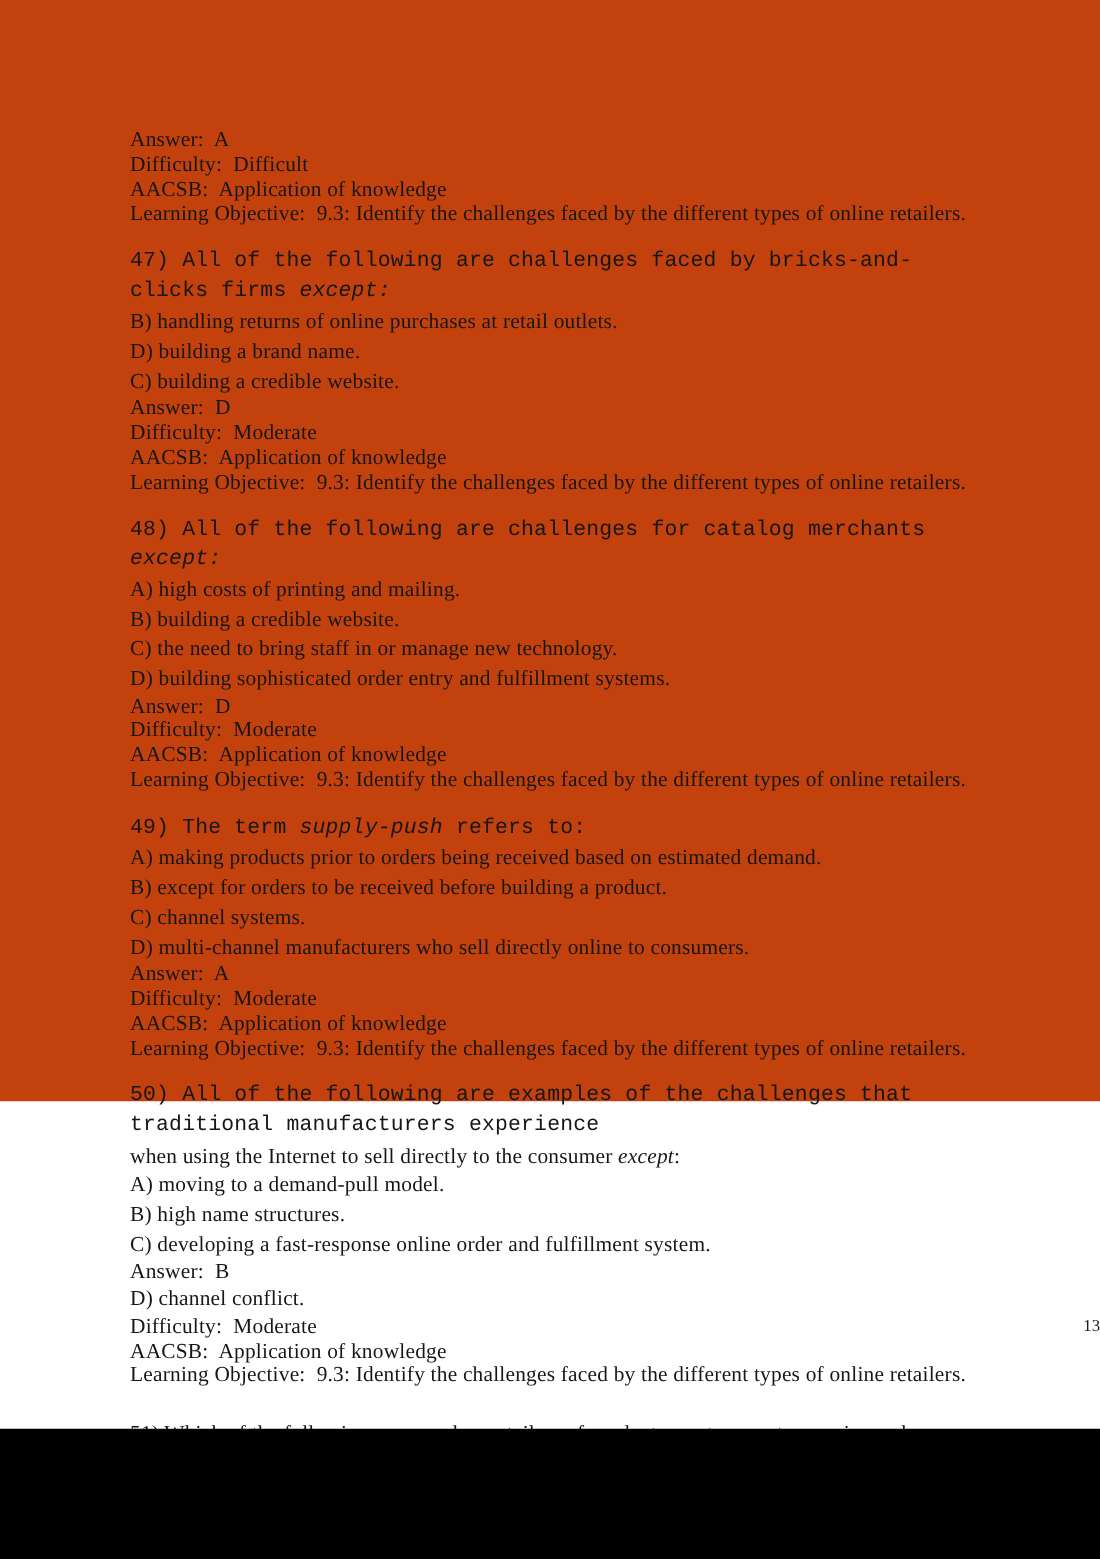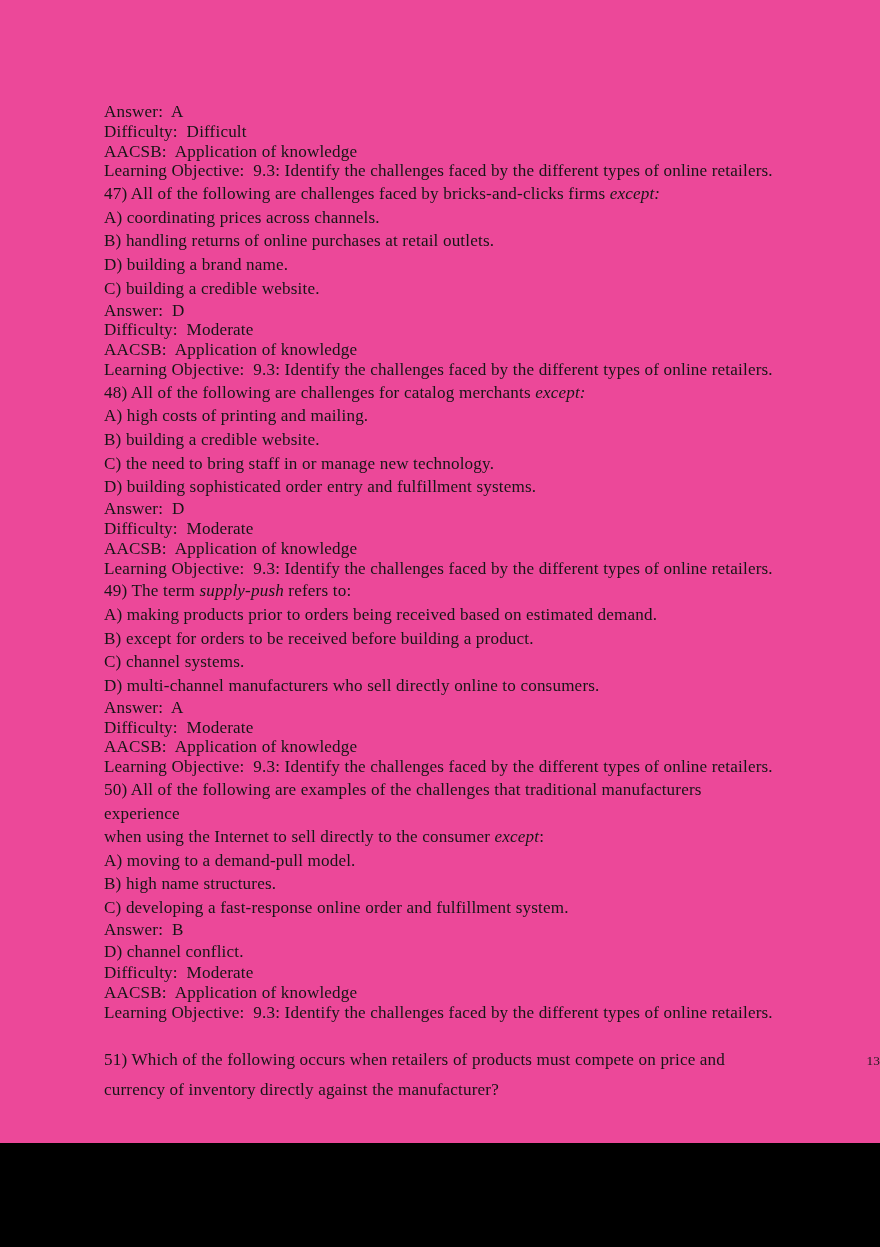--- a/index.html
+++ b/index.html
@@ -16,22 +16,22 @@
     font-family: "Liberation Serif", "DejaVu Serif", serif;
     color: #1a1a1a;
   }
 
   
   #page-sheet {
     position: absolute;
     left: 0;
     top: 0;
     width: 880px;
-    height: 1143px;
-    background: #ec4899;
+    height: 881px;
+    background: #c2410c;
   }
 
   
   #content {
     position: absolute;
     left: 104px;
     top: 102px;
     width: 676px;
   }
 
@@ -44,21 +44,22 @@
   }
 
   
   .meta {
     line-height: 19.8px;
   }
 
   
   .stem {
     line-height: 23.6px;
-    margin-top: 1px;
+    margin-top: 17px;
+    font-family: Liberation Mono, monospace;
   }
   .stem-cont {
     line-height: 23.6px;
   }
 
   
   .opt {
     line-height: 23.7px;
   }
 
@@ -106,21 +107,20 @@
 
     <div>
       <div class="line meta">Answer:  A</div>
       <div class="line meta">Difficulty:  Difficult</div>
       <div class="line meta">AACSB:  Application of knowledge</div>
       <div class="line meta">Learning Objective:  9.3: Identify the challenges faced by the different types of online retailers.</div>
     </div>
 
     <div>
       <div class="line stem"><span>47) All of the following are challenges faced by bricks-and-clicks firms </span><span class="ital">except:</span></div>
-      <div class="line opt">A) coordinating prices across channels.</div>
       <div class="line opt">B) handling returns of online purchases at retail outlets.</div>
       <div class="line opt">D) building a brand name.</div>
       <div class="line opt">C) building a credible website.</div>
       <div class="line meta">Answer:  D</div>
       <div class="line meta">Difficulty:  Moderate</div>
       <div class="line meta">AACSB:  Application of knowledge</div>
       <div class="line meta">Learning Objective:  9.3: Identify the challenges faced by the different types of online retailers.</div>
     </div>
 
     <div>

